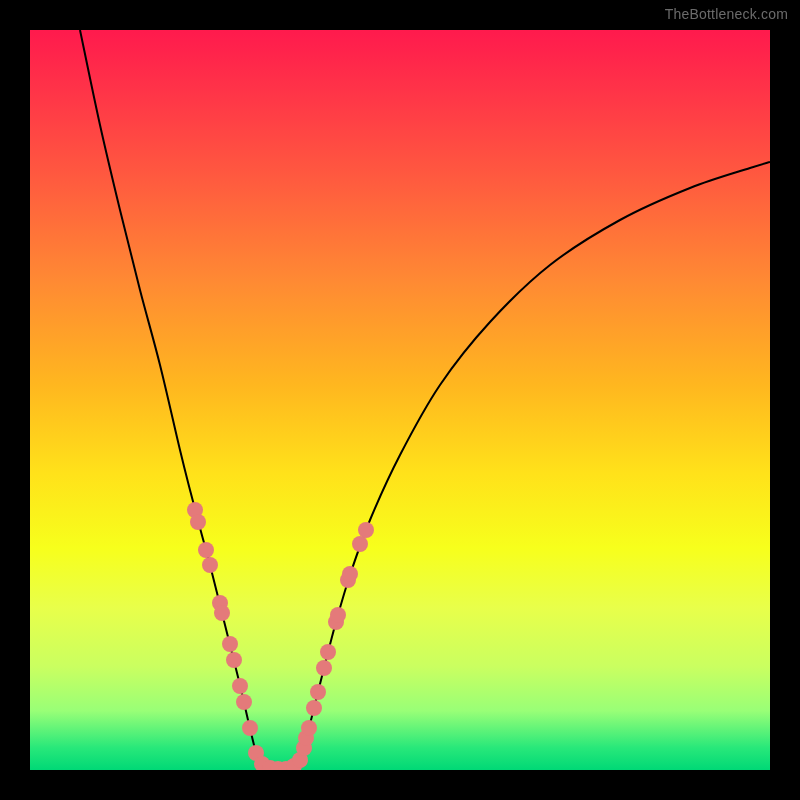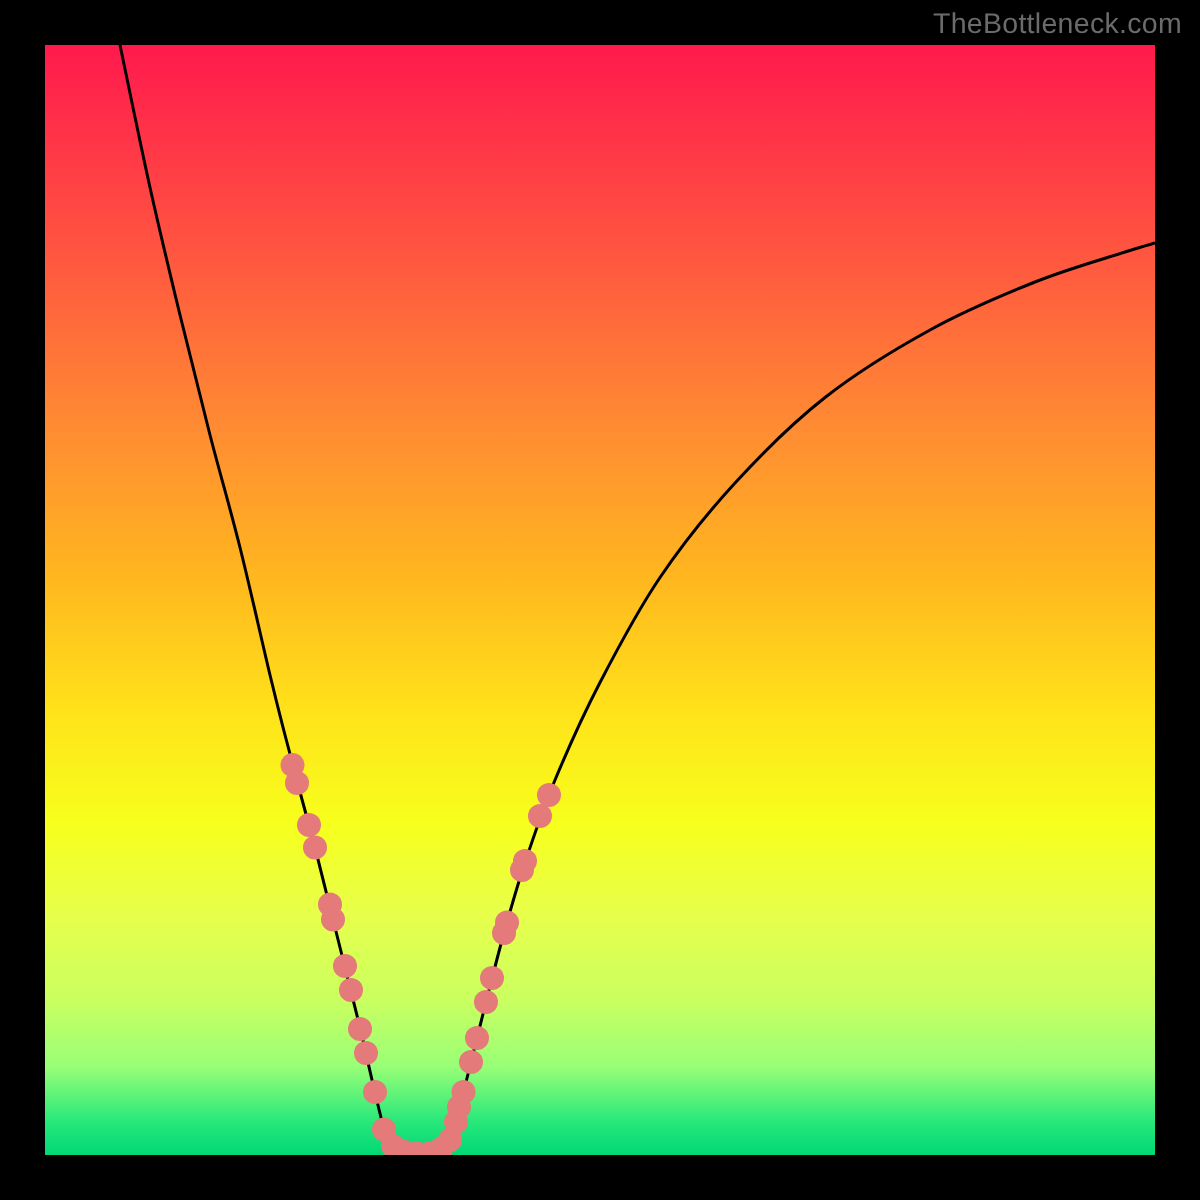--- a/index.html
+++ b/index.html
@@ -37,21 +37,21 @@
       #99ff77 92%,
       #28e87a 97%,
       #00d876 100%
     );
   }
   .watermark {
     position: absolute;
     top: 6px;
     right: 12px;
     color: #6b6b6b;
-    font-size: 19px;
+    font-size: 14px;
     font-weight: 400;
     letter-spacing: 0.2px;
   }
   svg.curves {
     position: absolute;
     left: 0;
     top: 0;
     width: 740px;
     height: 740px;
   }

